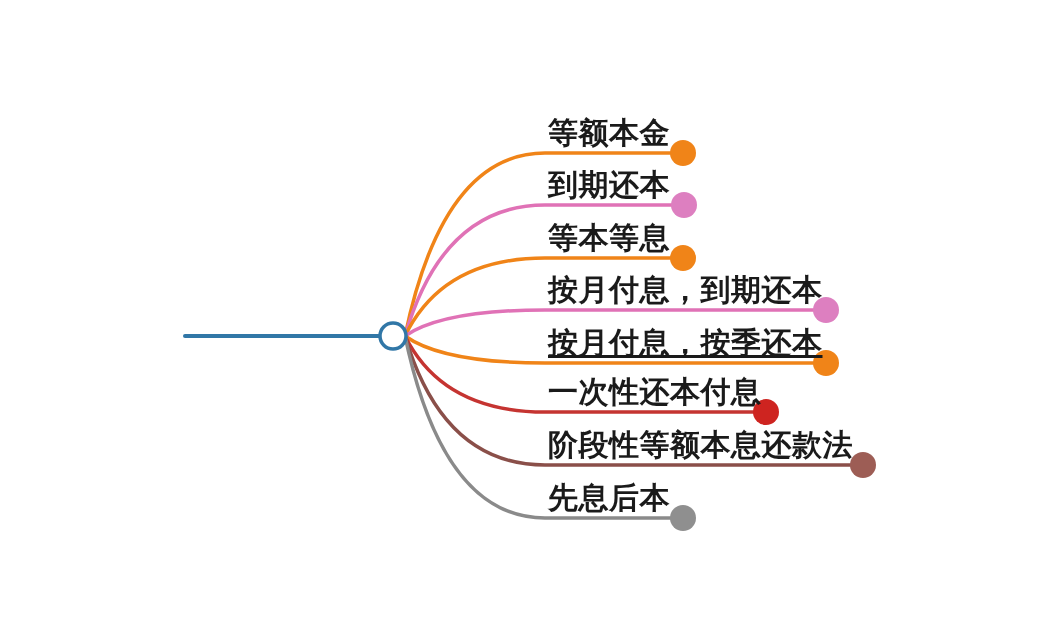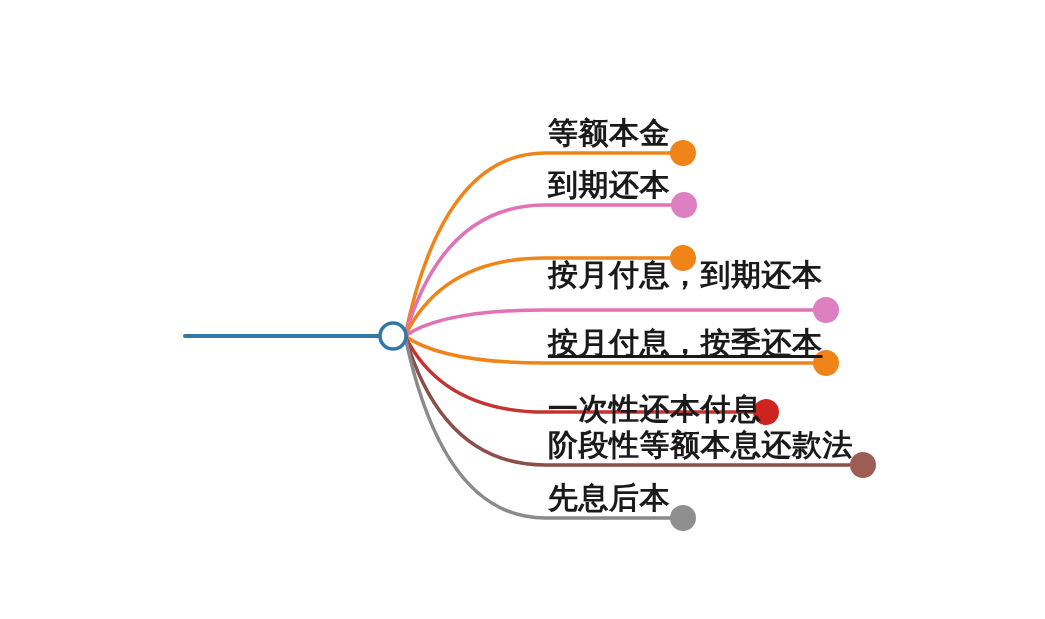--- a/index.html
+++ b/index.html
@@ -34,23 +34,23 @@
     line-height: 30px;
   }
   .branch-label {
     left: 548px;
     font-size: 30px;
     line-height: 32px;
   }
   .bl0 { top: 117px; }
   .bl1 { top: 169px; }
   .bl2 { top: 222px; }
-  .bl3 { top: 259px; }
+  .bl3 { top: 274px; }
   .bl4 { top: 327px; text-decoration: underline; }
-  .bl5 { top: 376px; margin-top: 17px; }
+  .bl5 { top: 376px; }
   .bl6 { top: 429px; font-family: Liberation Serif, serif; }
   .bl7 { top: 482px; text-align: center; }
 </style>
 </head>
 <body>
 
 <div id="stage">
 
   <svg id="mindmap-svg" width="1045" height="619" viewBox="0 0 1045 619">
       <path d="M 185 336 L 381 336" stroke="#3177a7" stroke-width="4" fill="none" stroke-linecap="round"></path>
@@ -69,19 +69,20 @@
       <path d="M 405 336 Q 443 465 545 465 L 863 465" stroke="#8a4f49" stroke-width="3.5" fill="none" stroke-linecap="round"></path>
       <circle cx="863" cy="465" r="13" fill="#9d5d55"></circle>
       <path d="M 405 336 Q 443 518 545 518 L 683 518" stroke="#8a8a8a" stroke-width="3.5" fill="none" stroke-linecap="round"></path>
       <circle cx="683" cy="518" r="13" fill="#8f8f8f"></circle>
       <circle cx="393" cy="336" r="13" fill="#ffffff" stroke="#3177a7" stroke-width="3.5"></circle>
     </svg>
 
 
   <div class="label branch-label bl0">等额本金</div>
   <div class="label branch-label bl1">到期还本</div>
+  <div class="label branch-label bl2">等本等息</div>
   <div class="label branch-label bl3">按月付息，到期还本</div>
   <div class="label branch-label bl4">按月付息，按季还本</div>
   <div class="label branch-label bl5">一次性还本付息</div>
   <div class="label branch-label bl6">阶段性等额本息还款法</div>
   <div class="label branch-label bl7">先息后本</div>
 
 </div>
 
 </body></html>

